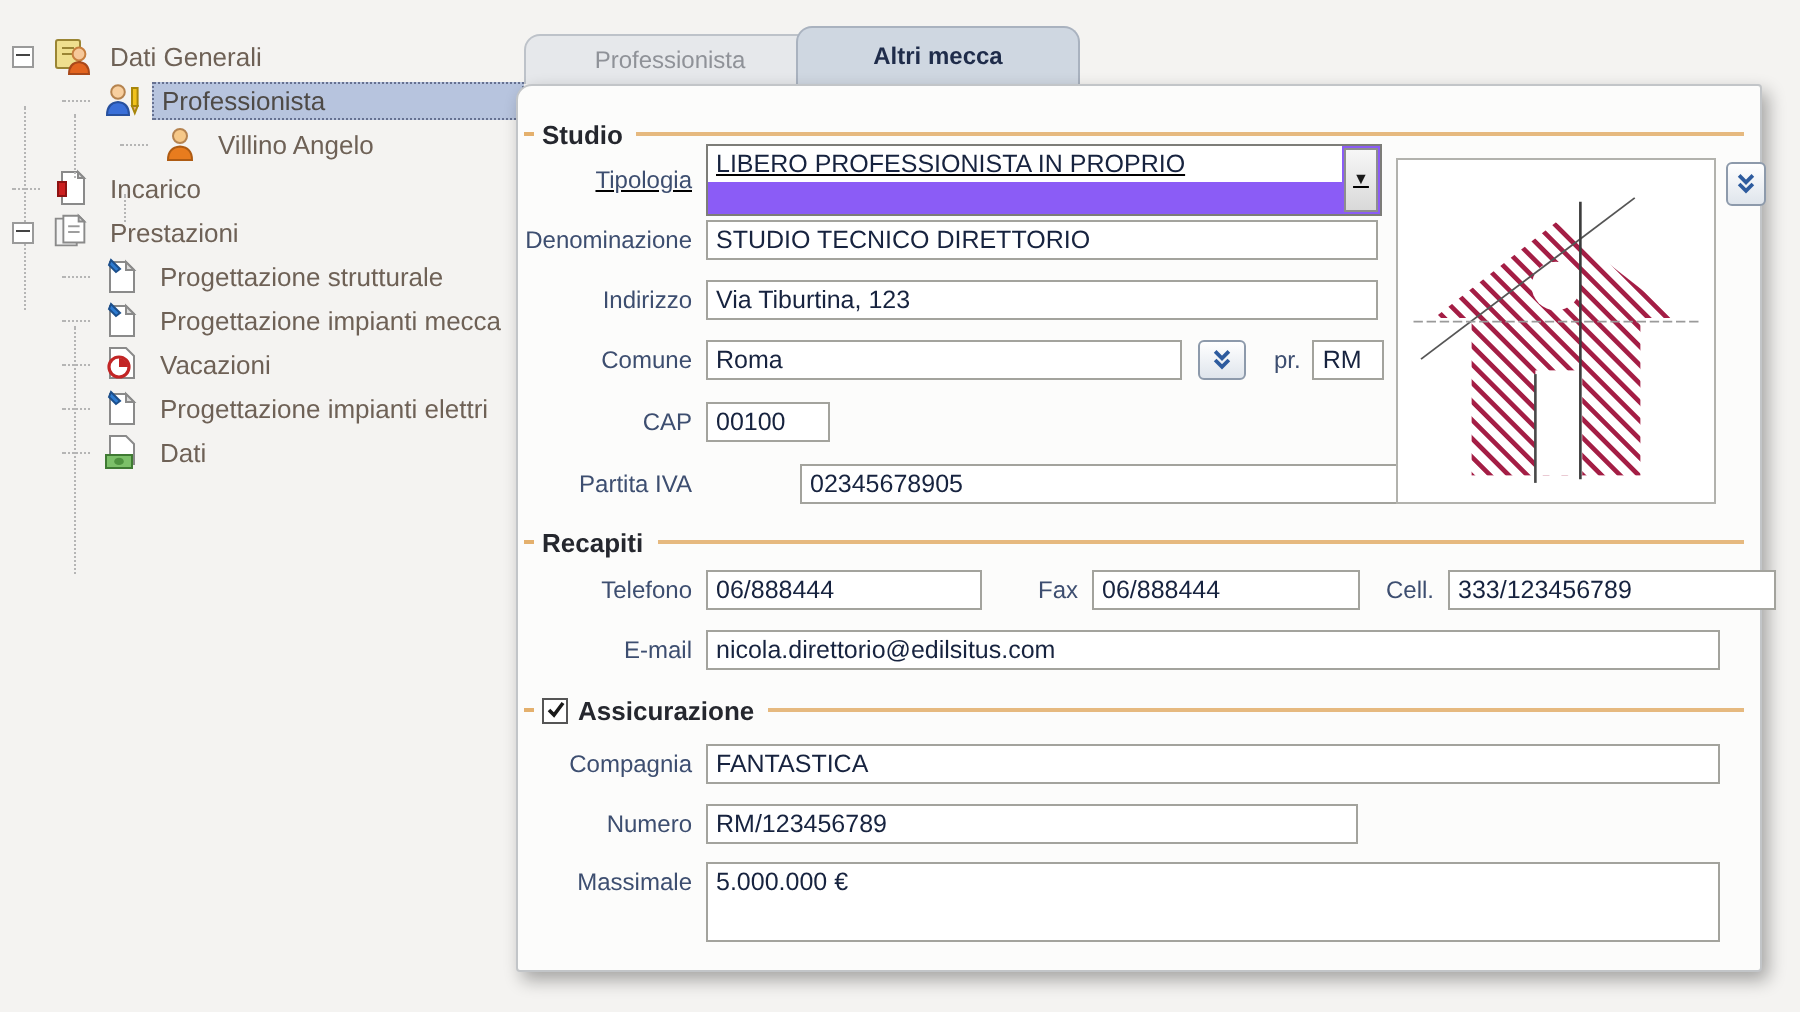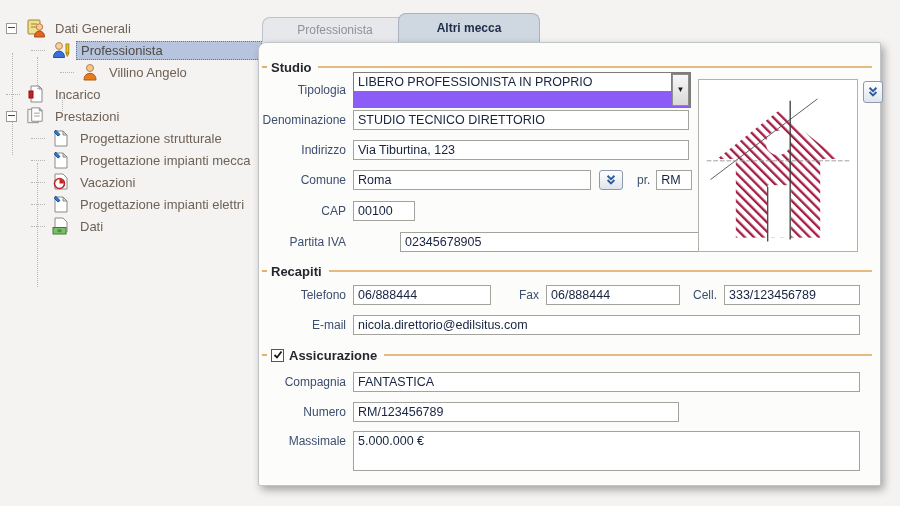--- a/index.html
+++ b/index.html
@@ -218,21 +218,21 @@
   </div>
 
   <div class="panel">
 
     <div class="sect" style="top:16px;">
       <span class="sect-dash"></span>
       <span class="sect-title">Studio</span>
       <span class="sect-line"></span>
     </div>
 
-    <div class="row" style="top:36px;">
+    <div class="row" style="top:36px;text-decoration:underline;">
       <label class="flabel">Tipologia</label>
       <div class="combo" style="width:338px;">
         <input value="LIBERO PROFESSIONISTA IN PROPRIO" style="">
         <div class="combo-btn">
           <span class="arrow">▼</span>
         </div>
       </div>
     </div>
 
     <div class="row" style="top:66px;">
@@ -298,21 +298,21 @@
       <span class="sect-title">Recapiti</span>
       <span class="sect-line"></span>
     </div>
 
     <div class="row" style="top:241px;">
       <label class="flabel">Telefono</label>
       <input class="field" style="width: 138px;" value="06/888444">
       <label class="flabel" style="width:55px;flex-basis:55px;">Fax</label>
       <input class="field" style="width: 134px;" value="06/888444">
       <label class="flabel" style="width:44px;flex-basis:44px;">Cell.</label>
-      <input class="field" style="width: 136px;" value="333/123456789">
+      <input class="field" style="width: 164px;" value="333/123456789">
     </div>
 
     <div class="row" style="top:271px;">
       <label class="flabel">E-mail</label>
       <input class="field" style="width: 507px;" value="nicola.direttorio@edilsitus.com">
     </div>
 
     <div class="sect" style="top:304px;">
       <span class="sect-dash"></span>
       <span class="cbx">

